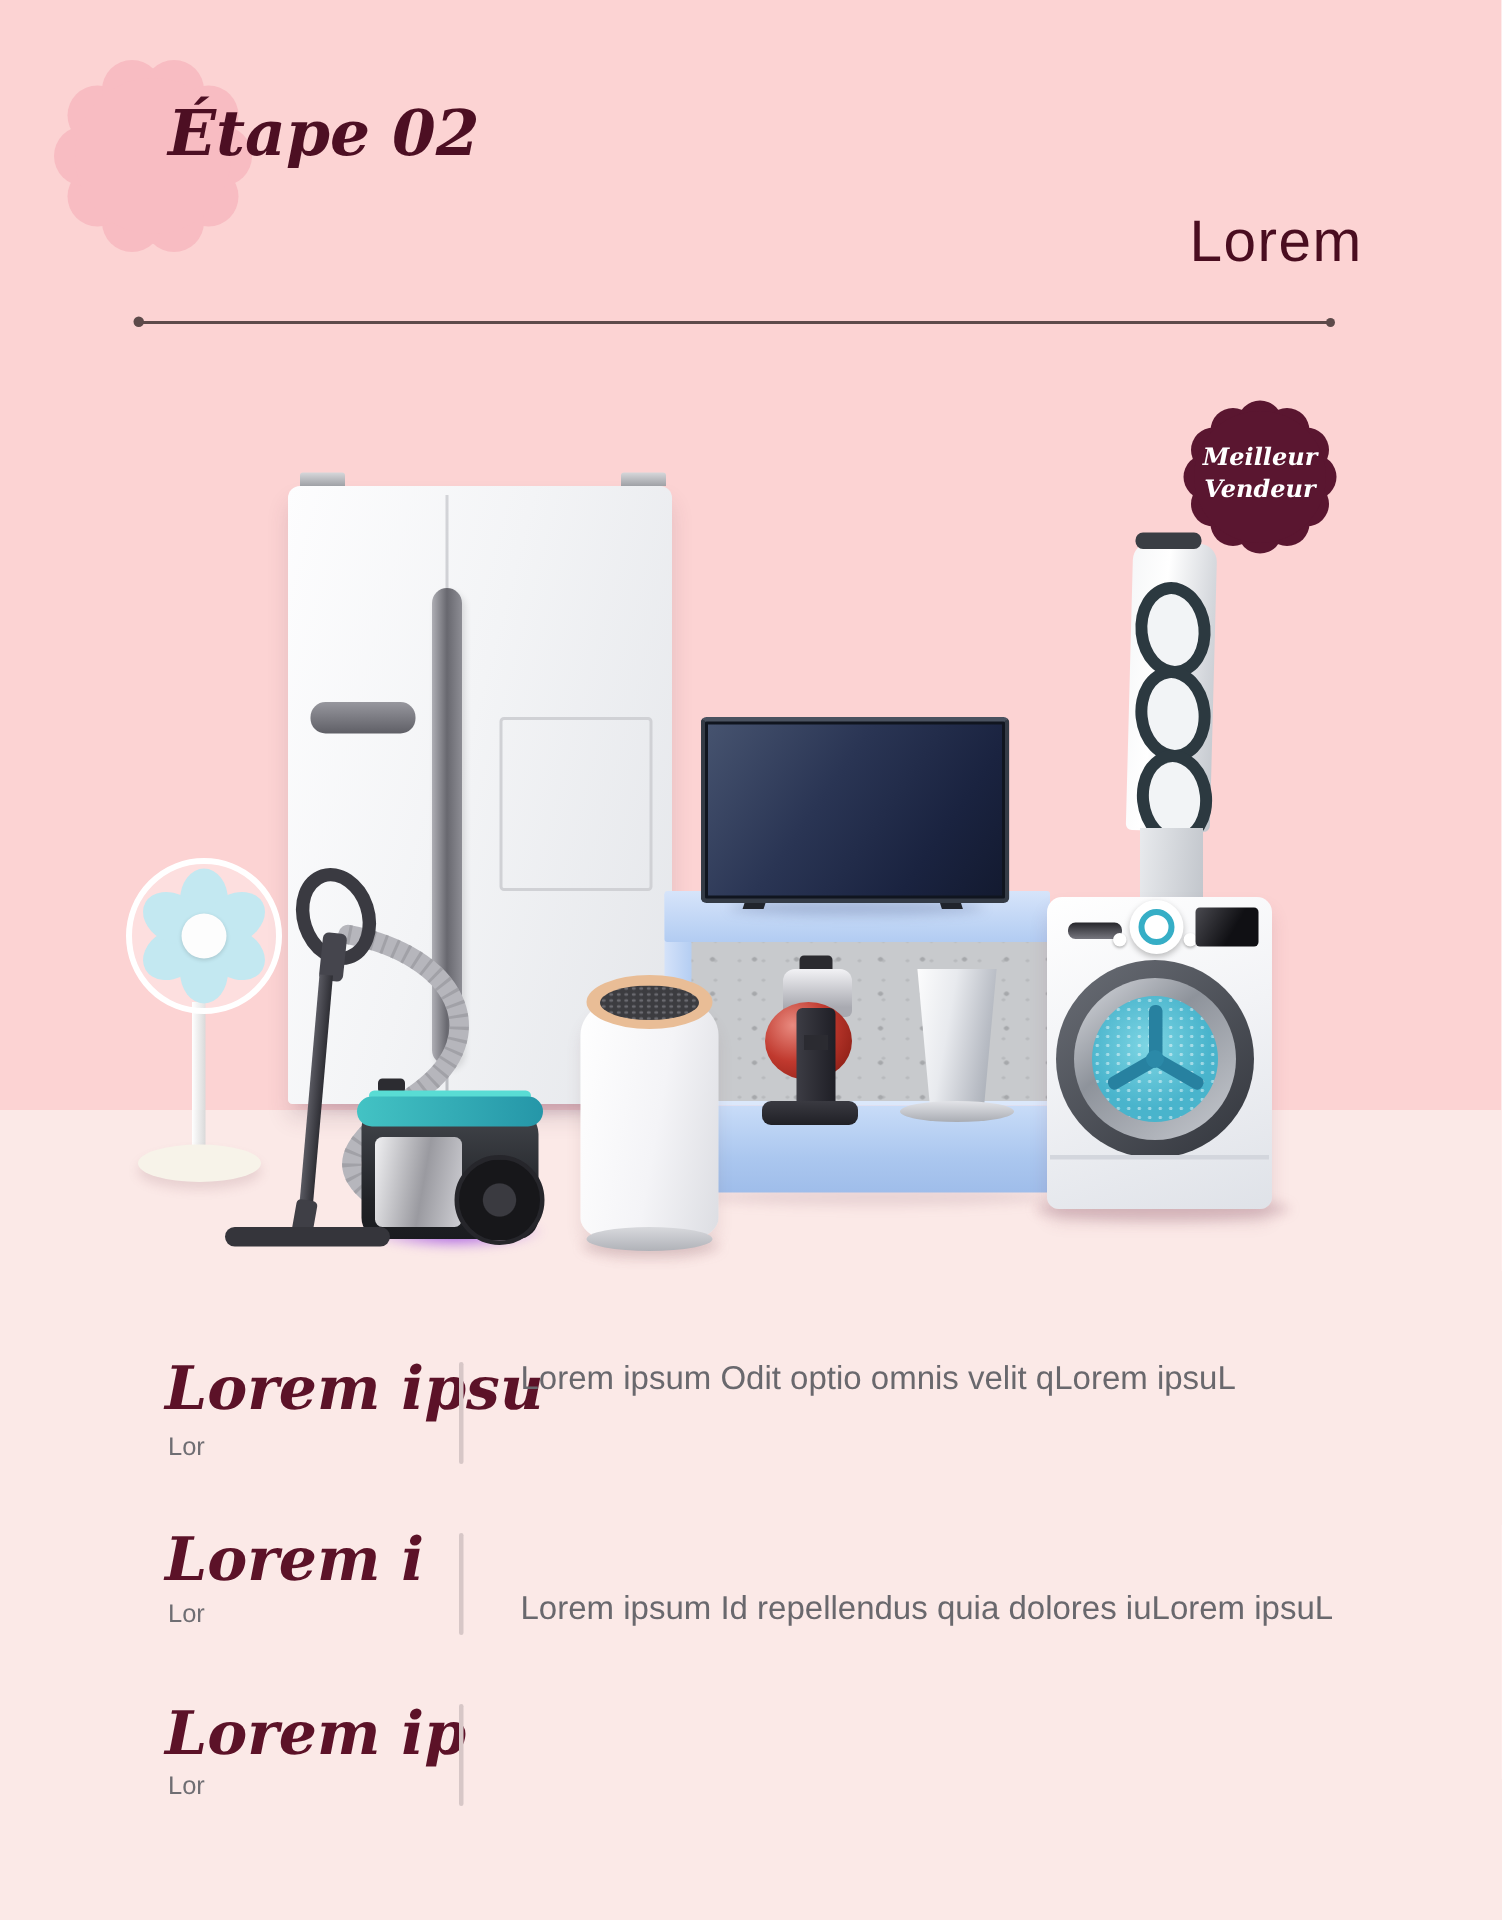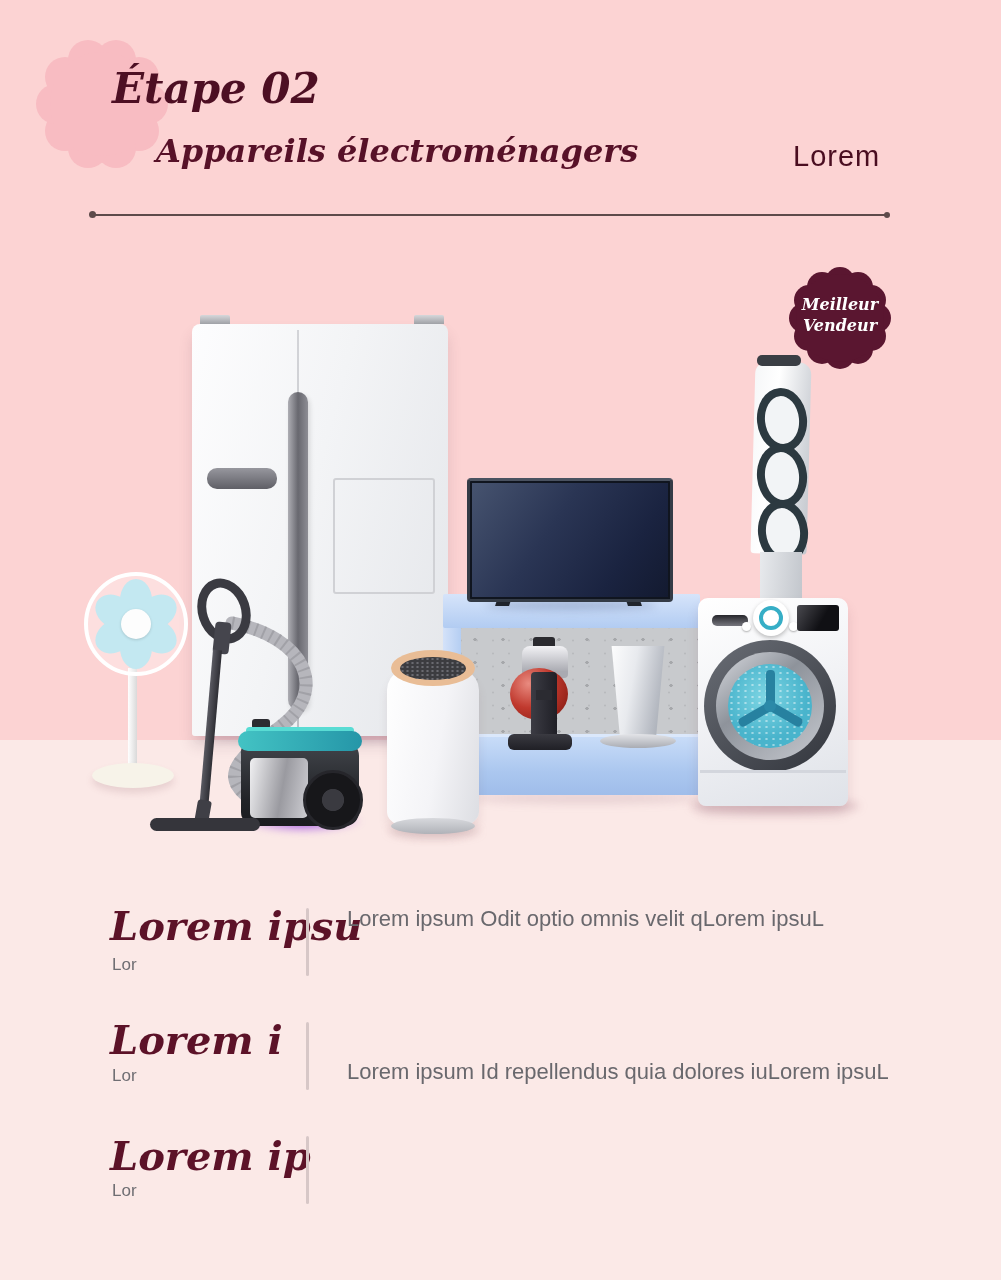--- a/index.html
+++ b/index.html
@@ -9,21 +9,21 @@
   
   .floor{left:0;top:740px;width:1001px;height:540px;background:#fbe9e7;}
   
   .blob{left:40px;top:42px;width:124px;height:124px;z-index:1;}
   .blob .petal{position:absolute;width:40px;height:40px;border-radius:50%;background:#f8bcc2;}
   .blob .core{position:absolute;left:10px;top:10px;width:104px;height:104px;border-radius:50%;background:#f8bcc2;}
   .step-label{left:84px;top:64px;z-index:2;font-family:"DejaVu Serif",serif;font-style:italic;font-weight:700;
               font-size:42px;color:#4d0f23;margin-left:28px;}
   .subtitle{left:156px;top:132px;z-index:2;font-family:"DejaVu Serif",serif;font-style:italic;font-weight:700;
             font-size:32px;color:#571128;}
-  .brand{left:793px;top:140px;z-index:2;font-size:29px;color:#4a0d20;letter-spacing:1px;}
+  .brand{left:793px;top:140px;z-index:2;font-size:39px;color:#4a0d20;letter-spacing:1px;}
   .header-rule{left:93px;top:214px;width:794px;height:2px;background:#5d4a4a;z-index:2;}
   .rule-dot{width:7px;height:7px;border-radius:50%;background:#5d4a4a;z-index:2;}
   .rule-dot.l{left:89px;top:211px;}
   .rule-dot.r{left:884px;top:212px;width:6px;height:6px;}
   
   .badge{left:790px;top:268px;width:100px;height:100px;z-index:9;}
   .badge .petal{position:absolute;width:30px;height:30px;border-radius:50%;background:#5a1630;}
   .badge .core{position:absolute;left:6px;top:6px;width:88px;height:88px;border-radius:50%;background:#5a1630;}
   .badge-text{position:absolute;left:0;top:27px;width:100px;text-align:center;color:#fff;
               font-family:"DejaVu Serif",serif;font-style:italic;font-weight:700;font-size:16px;line-height:1.3;}
@@ -184,21 +184,20 @@
     <div class="petal" style="left:28px;top:86px;"></div>
     <div class="petal" style="left:5px;top:69px;"></div>
     <div class="petal" style="left:-4px;top:42px;"></div>
     <div class="petal" style="left:5px;top:15px;"></div>
     <div class="petal" style="left:28px;top:-2px;"></div>
     <div class="petal" style="left:56px;top:-2px;"></div>
     <div class="petal" style="left:79px;top:15px;"></div>
     <div class="core"></div>
   </div>
   <div class="abs step-label">Étape 02</div>
-  <div class="abs subtitle">Appareils électroménagers</div>
   <div class="abs brand">Lorem</div>
   <div class="abs header-rule"></div>
   <div class="abs rule-dot l"></div>
   <div class="abs rule-dot r"></div>
 
   <div class="abs badge">
     <div class="petal" style="left:71px;top:35px;"></div>
     <div class="petal" style="left:66px;top:53px;"></div>
     <div class="petal" style="left:53px;top:66px;"></div>
     <div class="petal" style="left:35px;top:71px;"></div>

